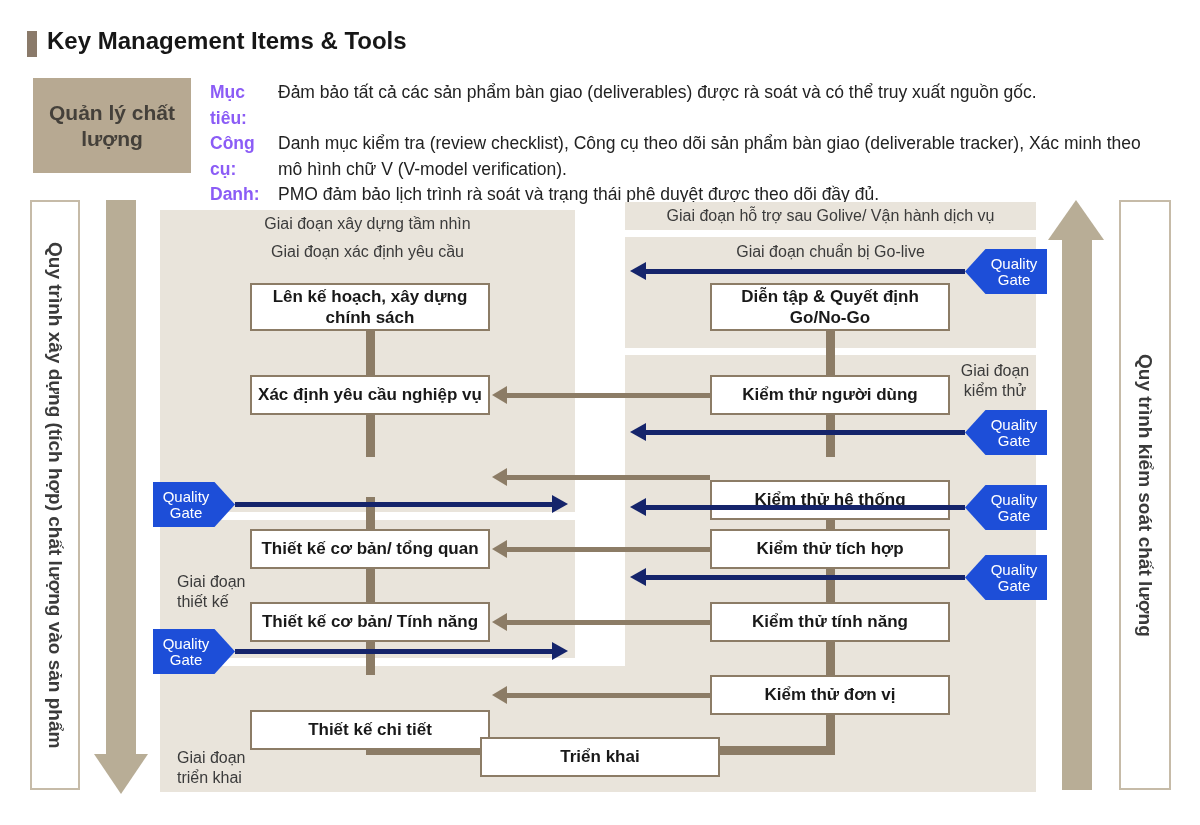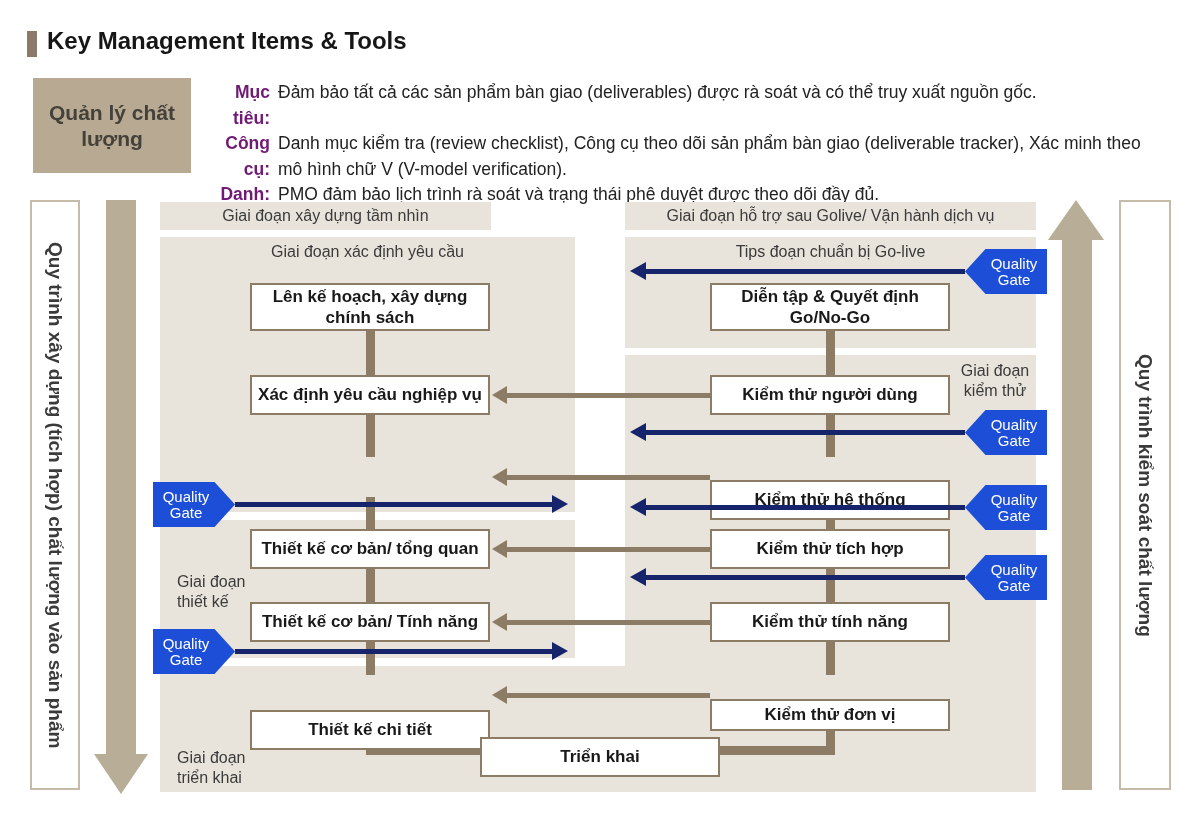--- a/index.html
+++ b/index.html
@@ -9,21 +9,21 @@
   
   .title-bar{position:absolute;left:27px;top:31px;width:10px;height:26px;background:#8a7a6a;}
   .page-title{position:absolute;left:47px;top:27px;font-size:24px;font-weight:bold;color:#161616;}
 
   .quality-box{position:absolute;left:33px;top:78px;width:158px;height:95px;background:#b7a992;
                display:flex;align-items:center;justify-content:center;text-align:center;
                font-size:21px;font-weight:bold;color:#44403a;line-height:1.2;}
 
   .summary{position:absolute;left:210px;top:80px;width:945px;font-size:17.5px;color:#222;}
   .srow{display:flex;line-height:25.5px;}
-  .slabel{flex:0 0 60px;font-weight:bold;text-align:right;margin-right:8px;color:#701a75;}
+  .slabel{flex:0 0 60px;font-weight:bold;margin-right:8px;color:#8b5cf6;}
   .stext{flex:1;}
 
   
   .vside{position:absolute;background:#fff;border:2px solid #c6bba8;box-sizing:border-box;
          display:flex;align-items:center;justify-content:center;
          writing-mode:vertical-rl;font-weight:bold;font-size:19px;color:#3a3a3a;}
   .vside.left{left:30px;top:200px;width:50px;height:590px;}
   .vside.right{left:1119px;top:200px;width:52px;height:590px;}
 
   .tan{background:#b8ad96;}
@@ -88,28 +88,28 @@
 
   <div class="vside left">Quy trình xây dựng (tích hợp) chất lượng vào sản phẩm</div>
   <div class="vside right">Quy trình kiểm soát chất lượng</div>
 
   <div class="arrow-shaft tan" style="left:106px;top:200px;width:30px;height:556px;"></div>
   <div class="tri" style="left:94px;top:754px;border-left:27px solid transparent;border-right:27px solid transparent;border-top:40px solid #b8ad96;"></div>
 
   <div class="tri" style="left:1048px;top:200px;border-left:28px solid transparent;border-right:28px solid transparent;border-bottom:40px solid #b8ad96;"></div>
   <div class="arrow-shaft tan" style="left:1062px;top:240px;width:30px;height:550px;"></div>
 
-  <div class="panel band-text" style="left:160px;top:202px;width:331px;height:28px;">Giai đoạn xây dựng tầm nhìn</div>
+  <div class="panel band-text" style="left:160px;top:210px;width:415px;height:28px;">Giai đoạn xây dựng tầm nhìn</div>
   <div class="panel band-text" style="left:625px;top:202px;width:411px;height:28px;">Giai đoạn hỗ trợ sau Golive/ Vận hành dịch vụ</div>
 
   <div class="panel" style="left:160px;top:237px;width:415px;height:275px;">
     <div class="panel-head">Giai đoạn xác định yêu cầu</div>
   </div>
   <div class="panel" style="left:625px;top:237px;width:411px;height:111px;">
-    <div class="panel-head">Tips đoạn chuẩn bị Go-live</div>
+    <div class="panel-head">Giai đoạn chuẩn bị Go-live</div>
   </div>
   <div class="panel" style="left:160px;top:520px;width:415px;height:138px;"></div>
   <div class="panel" style="left:625px;top:355px;width:411px;height:311px;"></div>
   <div class="panel" style="left:160px;top:666px;width:876px;height:126px;"></div>
 
   <div class="phase-label" style="left:177px;top:572px;">
     <div>Giai đoạn</div>
     <div>thiết kế</div>
   </div>
   <div class="phase-label" style="left:950px;top:361px;width:90px;text-align:center;">
@@ -192,17 +192,17 @@
   <div class="wbox" style="left:250px;top:375px;width:240px;height:40px;">Xác định yêu cầu nghiệp vụ</div>
   <div class="wbox" style="left:250px;top:529px;width:240px;height:40px;">Thiết kế cơ bản/ tổng quan</div>
   <div class="wbox" style="left:250px;top:602px;width:240px;height:40px;">Thiết kế cơ bản/ Tính năng</div>
   <div class="wbox" style="left:250px;top:710px;width:240px;height:40px;">Thiết kế chi tiết</div>
 
   <div class="wbox" style="left:710px;top:283px;width:240px;height:48px;">Diễn tập &amp; Quyết định Go/No-Go</div>
   <div class="wbox" style="left:710px;top:375px;width:240px;height:40px;">Kiểm thử người dùng</div>
   <div class="wbox" style="left:710px;top:480px;width:240px;height:40px;">Kiểm thử hệ thống</div>
   <div class="wbox" style="left:710px;top:529px;width:240px;height:40px;">Kiểm thử tích hợp</div>
   <div class="wbox" style="left:710px;top:602px;width:240px;height:40px;">Kiểm thử tính năng</div>
-  <div class="wbox" style="left:710px;top:675px;width:240px;height:32px;margin-top:24px;">Kiểm thử đơn vị</div>
+  <div class="wbox" style="left:710px;top:675px;width:240px;height:40px;">Kiểm thử đơn vị</div>
 
   <div class="wbox" style="left:480px;top:737px;width:240px;height:40px;">Triển khai</div>
 
 </div>
 
 </body></html>

